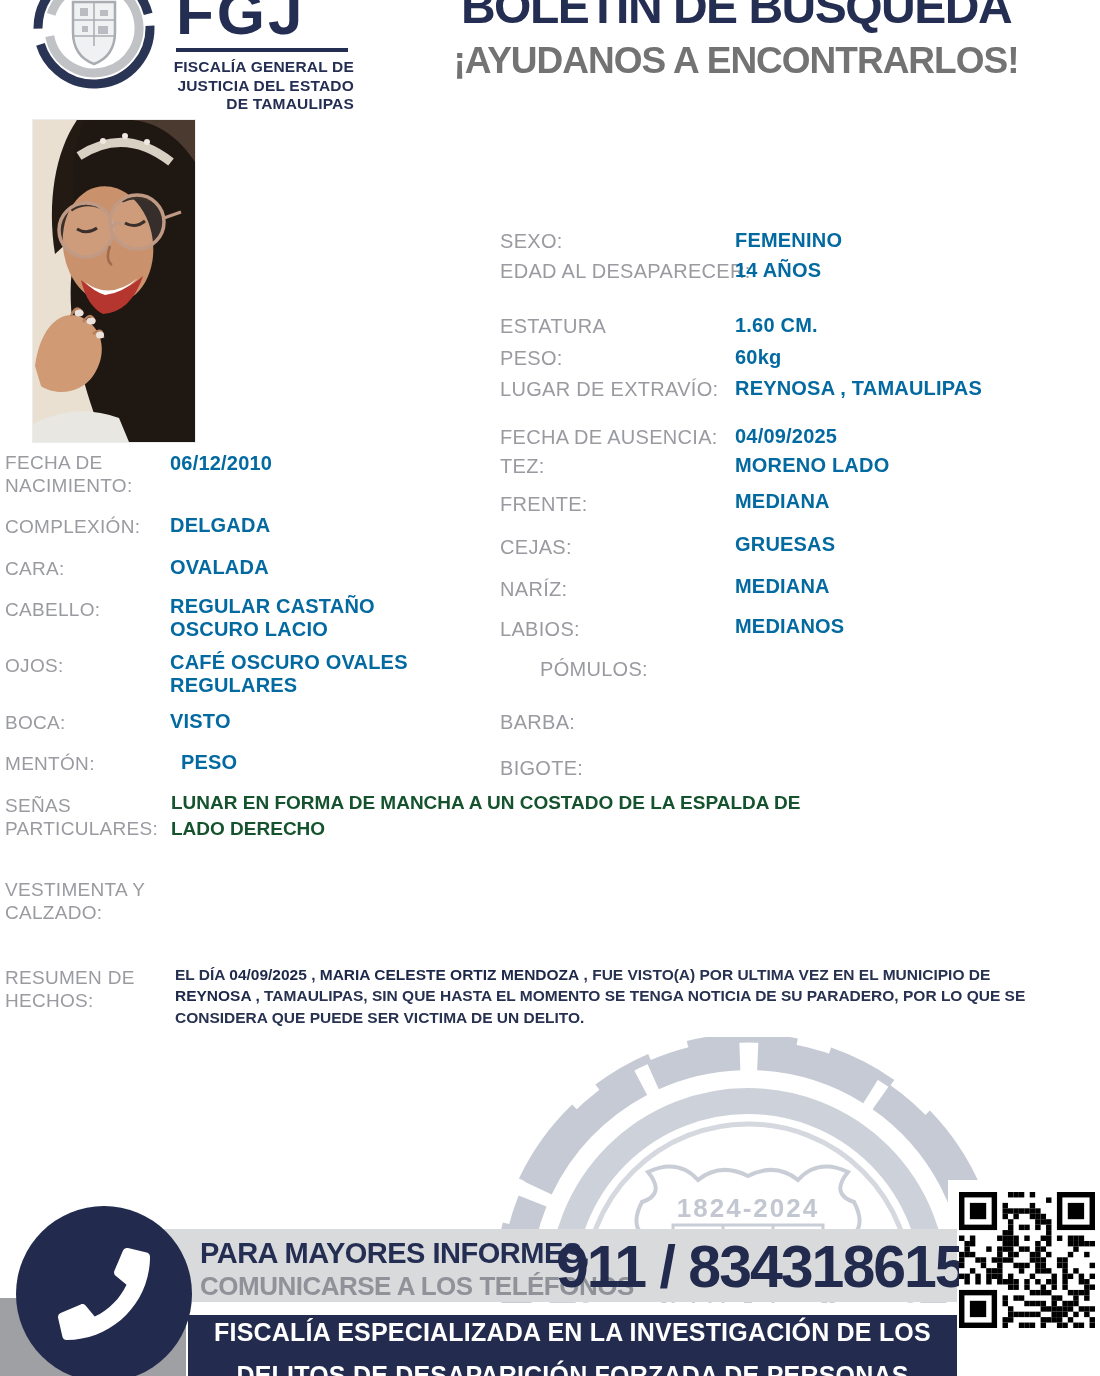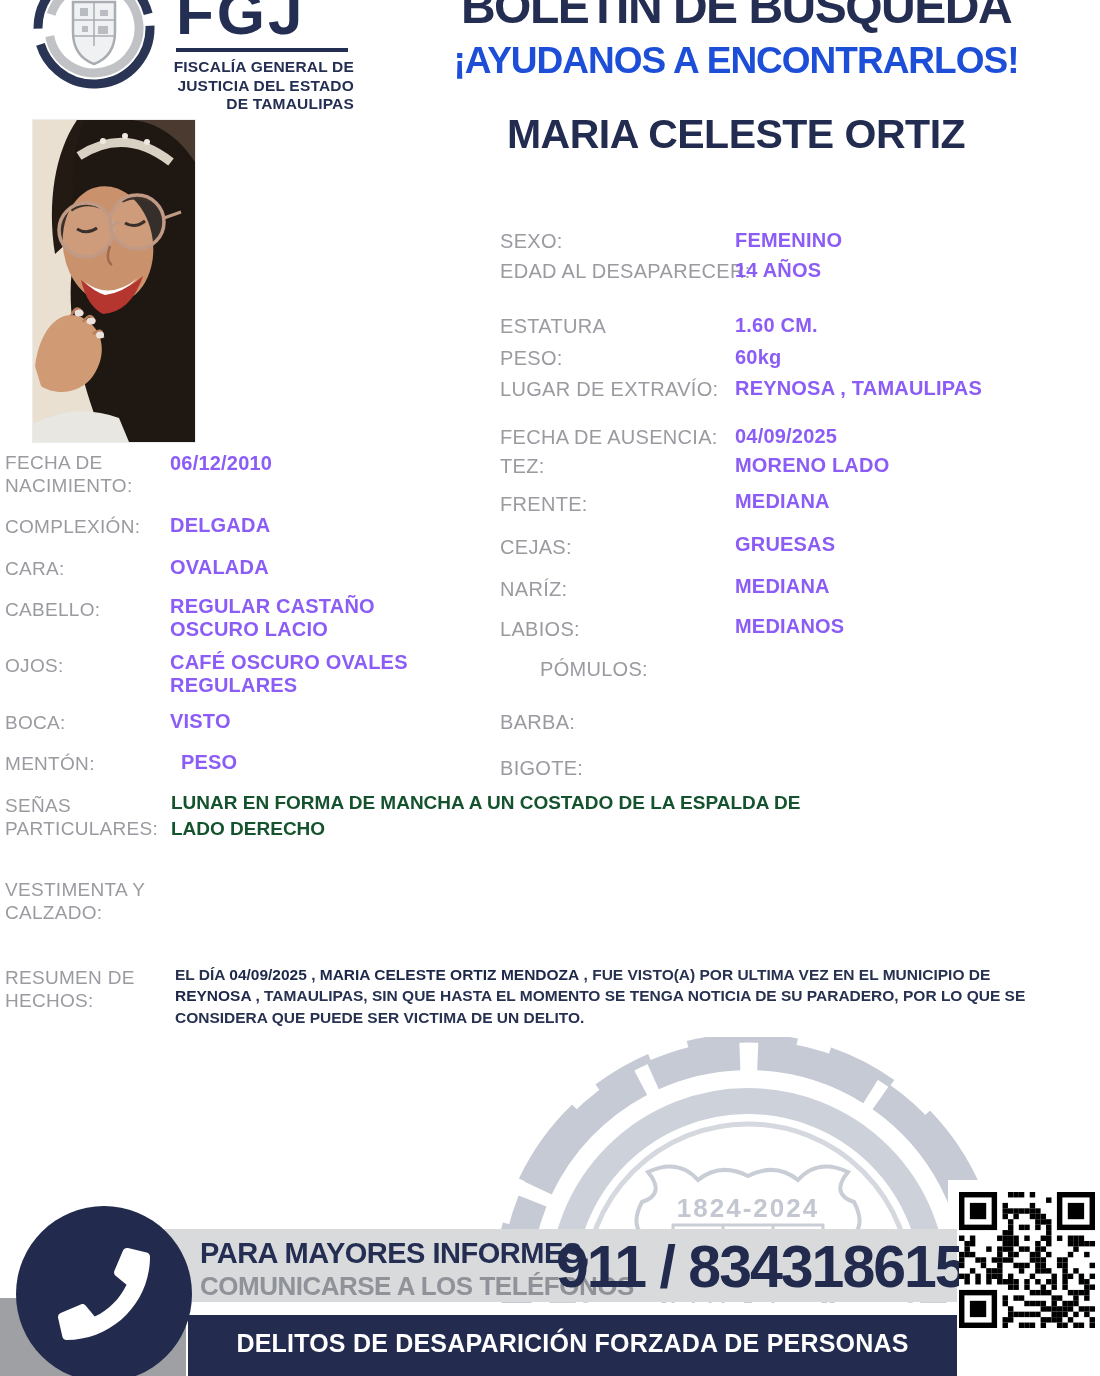--- a/index.html
+++ b/index.html
@@ -12,30 +12,30 @@
   .abs{position:absolute;}
   
   .fgj-text{position:absolute;left:176px;top:-18px;color:#242e52;font-weight:800;
     font-size:62px;letter-spacing:3px;line-height:1;}
   .fgj-underline{position:absolute;left:176px;top:48px;width:172px;height:4px;background:#242e52;}
   .agency-lines{position:absolute;left:172px;top:58px;width:182px;text-align:right;
     color:#242e52;font-weight:800;font-size:15.5px;line-height:1.2;letter-spacing:.2px;}
   .main-title{position:absolute;left:428px;top:-18px;width:616px;text-align:center;
     color:#242e52;font-weight:800;font-size:48px;letter-spacing:-1.5px;line-height:1.05;white-space:nowrap;}
   .sub-title{position:absolute;left:428px;top:40px;width:616px;text-align:center;
-    color:#1d4ed8;font-weight:800;font-size:37px;letter-spacing:-1px;white-space:nowrap;}
+    color:#737373;font-weight:800;font-size:37px;letter-spacing:-1px;white-space:nowrap;}
   .person-name{position:absolute;left:430px;top:112px;width:612px;text-align:center;
     color:#222c50;font-weight:800;font-size:41px;line-height:1.12;letter-spacing:-.5px;}
   
   .photo{position:absolute;left:33px;top:120px;width:162px;height:322px;
     box-shadow:0 0 0 1px #ececec;background:#e9e0d2;overflow:hidden;}
   
   .lbl{position:absolute;color:#9a9ba0;font-size:20px;letter-spacing:.3px;line-height:1.2;}
   .lbl-sm{font-size:19px;}
-  .val{position:absolute;color:#8b5cf6;font-weight:700;font-size:20px;line-height:1.15;letter-spacing:.2px;}
+  .val{position:absolute;color:#0369a1;font-weight:700;font-size:20px;line-height:1.15;letter-spacing:.2px;}
   .val-sm{position:absolute;color:#14532d;font-weight:600;font-size:19px;line-height:1.35;}
   .paragraph{position:absolute;color:#273150;font-weight:600;font-size:15.5px;line-height:1.38;}
   .paragraph .b{font-weight:800;color:#1d2749;}
   
   .band-light{position:absolute;left:100px;top:1229px;width:857px;height:73px;background:#d9dadc;z-index:3;}
   .band-mid{position:absolute;left:0;top:1298px;width:186px;height:78px;background:#9fa0a4;z-index:3;}
   .band-navy{position:absolute;left:188px;top:1315px;width:769px;height:61px;background:#232c4e;z-index:3;
     text-align:center;color:#ffffff;}
   .band-navy .l1{font-weight:800;font-size:25px;letter-spacing:.2px;margin-top:3px;}
   .band-navy .l2{font-weight:700;font-size:25px;letter-spacing:.2px;margin-top:14px;}
@@ -93,21 +93,20 @@
 <div class="agency-lines">
   <div>FISCALÍA GENERAL DE</div>
   <div>JUSTICIA DEL ESTADO</div>
   <div>DE TAMAULIPAS</div>
 </div>
 
 <div class="main-title">BOLETÍN DE BÚSQUEDA</div>
 <div class="sub-title">¡AYUDANOS A ENCONTRARLOS!</div>
 
 <div class="person-name">
-  <div>MARIA CELESTE ORTIZ</div>
 </div>
 
 <div class="photo">
   <svg width="162" height="322" viewBox="0 0 162 322">
     <rect width="162" height="322" fill="#e9e0d2"></rect>
     <path d="M85 0 L162 0 L162 125 C128 85 106 32 85 0 Z" fill="#4a3a30"></path>
 
     <path d="M44 0 C30 55 34 92 46 122 C28 165 40 245 72 322 L162 322 L162 42 C140 8 112 0 96 0 Z" fill="#1f1712"></path>
     <path d="M44 0 C22 32 14 82 22 134 L46 112 C36 70 38 28 52 0 Z" fill="#241a14"></path>
 
@@ -197,20 +196,21 @@
 <div class="val-sm" style="left:171px;top:879px;width:680px;"></div>
 
 <div class="lbl lbl-sm" style="left:5px;top:967px;width:150px;">RESUMEN DE HECHOS:</div>
 <div class="paragraph" style="left:175px;top:964px;width:858px;"><span>EL DÍA </span><span class="b">04/09/2025</span><span> , </span><span class="b">MARIA CELESTE ORTIZ MENDOZA</span><span> , FUE VISTO(A) POR ULTIMA VEZ EN EL MUNICIPIO DE </span><span class="b">REYNOSA ,</span><span> TAMAULIPAS, SIN QUE HASTA EL MOMENTO SE TENGA NOTICIA DE SU PARADERO, POR LO QUE SE CONSIDERA QUE PUEDE SER VICTIMA DE UN DELITO.</span></div>
 
 <div class="qr-bg"></div>
 <div class="band-light"></div>
 <div class="band-mid"></div>
 
 <div class="band-navy">
+  <div class="l1">FISCALÍA ESPECIALIZADA EN LA INVESTIGACIÓN DE LOS</div>
   <div class="l2">DELITOS DE DESAPARICIÓN FORZADA DE PERSONAS</div>
 
 </div>
 
 <div class="phone-circle">
   <svg width="92" height="92" viewBox="0 0 512 512">
     <path fill="#ffffff" d="M493.4 24.6l-104-24c-11.3-2.6-22.9 3.3-27.5 13.9l-48 112c-4.2 9.8-1.4 21.3 6.9 28l60.6 49.6c-36 76.7-98.9 140.5-177.2 177.2l-49.6-60.6c-6.8-8.3-18.2-11.1-28-6.9l-112 48C3.9 366.5-2 378.1.6 389.4l24 104C27.1 504.2 36.7 512 48 512c256.1 0 464-207.5 464-464 0-11.2-7.7-20.9-18.6-23.4z"></path>
   </svg>
 </div>
 

